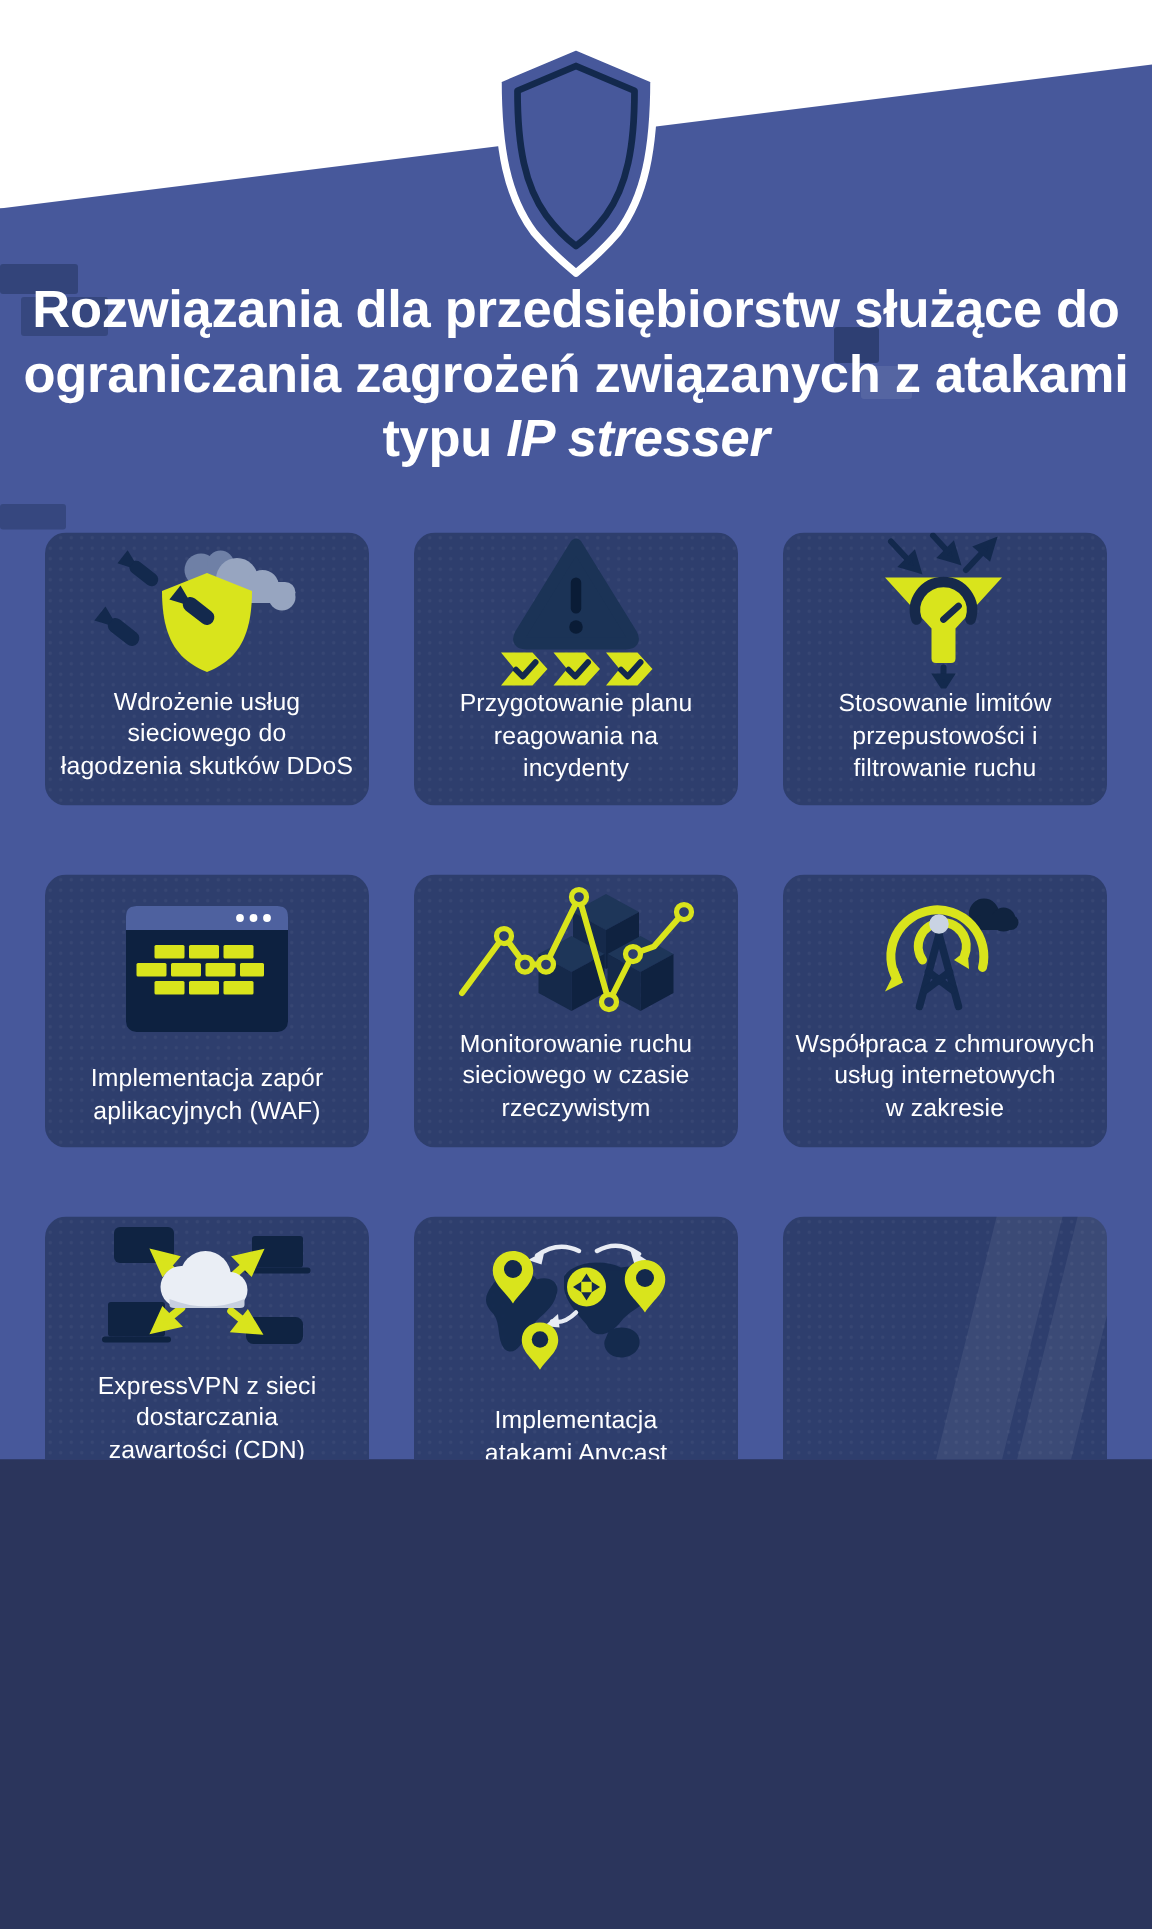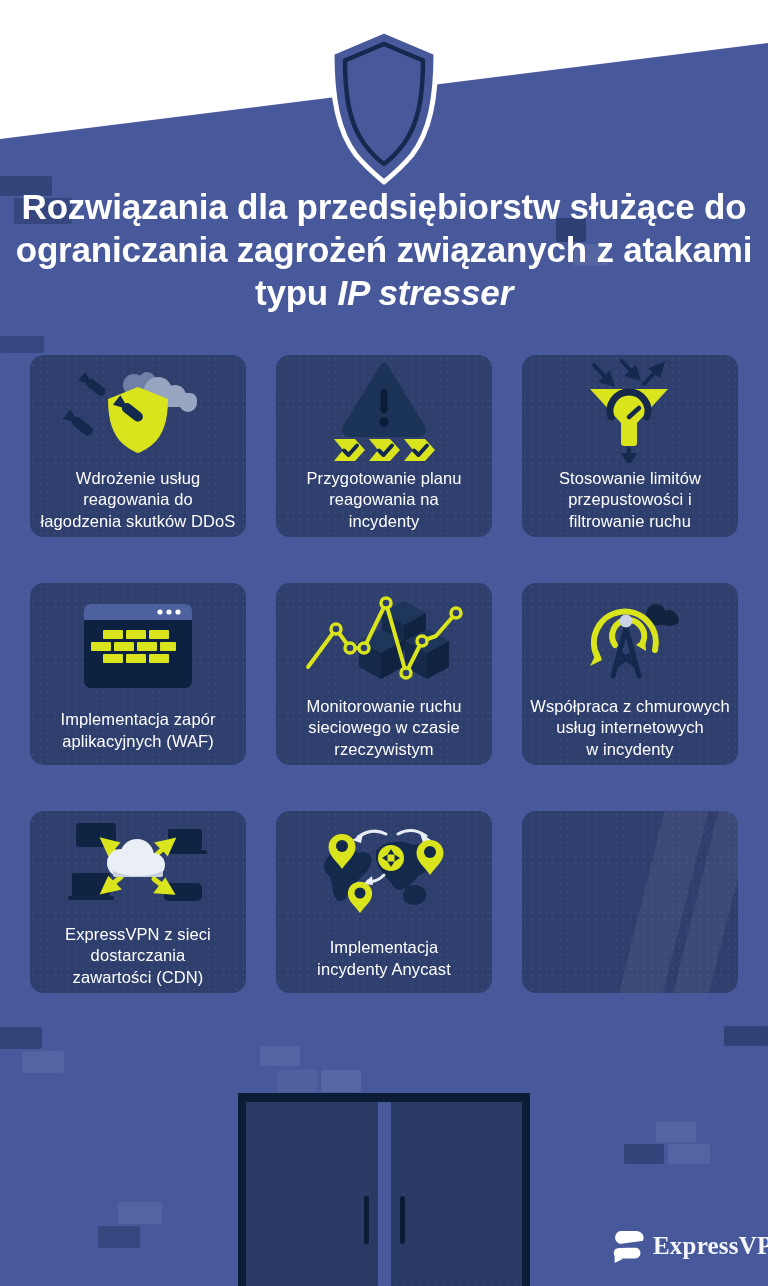--- a/index.html
+++ b/index.html
@@ -1,17 +1,17 @@
 <!DOCTYPE html>
 <html style="--bg: #47589B; --bg-white: #FFFFFF; --card: #2E3E6D; --navy: #13294D; --deep: #0A1C36; --lime: #D9E41C; --text: #FFFFFF;"><head>
 <meta charset="utf-8">
 <style>
   html,body{margin:0;padding:0;background:#2b355c;}
   .page{
-    position:relative;width:768px;height:1286px;overflow:hidden;
+    position:relative;width:768px;height:973px;overflow:hidden;
     background:var(--bg,#47589B);
     font-family:"Liberation Sans","DejaVu Sans",sans-serif;
     -webkit-font-smoothing:antialiased;
   }
   .top-wedge{
     position:absolute;left:0;top:0;width:768px;height:140px;
     background:var(--bg-white,#FFFFFF);
     clip-path:polygon(0 0,768px 0,768px 43px,0 139px);
   }
   .brick{position:absolute;border-radius:2px;}
@@ -27,21 +27,21 @@
     column-gap:30px;row-gap:46px;}
   .card{
     position:relative;border-radius:14px;background:var(--card,#2E3E6D);
     background-image:radial-gradient(rgba(255,255,255,0.045) 1px,transparent 1.4px);
     background-size:7px 7px;
     display:flex;flex-direction:column;align-items:center;overflow:hidden;
   }
   .icon-wrap{flex:1;display:flex;align-items:center;justify-content:center;width:100%;}
   .label{
     color:var(--text,#FFFFFF);font-size:16.5px;line-height:21.5px;text-align:center;
-    padding-bottom:5px;font-weight:400;letter-spacing:0.1px;
+    padding-bottom:15px;font-weight:400;letter-spacing:0.1px;
   }
   .label .line{display:block;}
   .card.tight .label{padding-bottom:13px;}
   .stripe{position:absolute;top:-12px;height:220px;background:rgba(255,255,255,0.065);transform:skewX(-14deg);}
   .door{
     position:absolute;left:238px;top:1093px;width:292px;height:200px;
     background:var(--deep,#0A1C36);
     box-sizing:border-box;padding:9px 8px 0 8px;
     display:flex;
   }
@@ -128,21 +128,21 @@
           </g>
           <path d="M76,24 L106,36 C106,58 101,72 91,81 C85,86 80,88.5 76,90 C72,88.5 67,86 61,81 C51,72 46,58 46,36 Z" fill="#D9E41C"></path>
           <g fill="#13294D" transform="translate(64,38) rotate(38)">
             <rect x="0" y="0" width="24" height="10" rx="5"></rect>
               <path d="M-8,-1 L1,2.5 L1,7.5 L-8,11 Z"></path>
           </g>
         </svg>
       </div>
       <div class="label">
         <span class="line">Wdrożenie usług</span>
-          <span class="line">reagowania do</span>
+          <span class="line">sieciowego do</span>
           <span class="line">łagodzenia skutków DDoS</span>
       </div>
     </div>
 
     <div class="card">
       <div class="icon-wrap">
         <svg width="104" height="104" viewBox="0 0 104 104">
           <path d="M52,8 L89,68 Q92,74 85,74 L19,74 Q12,74 15,68 Z" fill="#1B3356" stroke="#1B3356" stroke-width="8" stroke-linejoin="round"></path>
           <rect x="48.5" y="30" width="7" height="24" rx="3.5" fill="#0A1C36"></rect>
           <circle cx="52" cy="63" r="4.5" fill="#0A1C36"></circle>
@@ -282,21 +282,21 @@
               <line x1="54" y1="30" x2="67" y2="78"></line>
             <line x1="47" y1="55" x2="63" y2="67"></line>
               <line x1="61" y1="55" x2="45" y2="67"></line>
           </g>
           <circle cx="54" cy="23" r="6.5" fill="#C9D3E3"></circle>
         </svg>
       </div>
       <div class="label">
         <span class="line">Współpraca z chmurowych</span>
           <span class="line">usług internetowych</span>
-          <span class="line">w incydenty</span>
+          <span class="line">w zakresie</span>
       </div>
     </div>
 
     <div class="card">
       <div class="icon-wrap">
         <svg width="140" height="96" viewBox="0 0 140 96">
           <g fill="#0F2342">
             <rect x="8" y="4" width="40" height="24" rx="4"></rect>
             <rect x="100" y="10" width="34" height="21" rx="2"></rect>
               <rect x="95" y="31" width="44" height="4" rx="2"></rect>
@@ -366,21 +366,21 @@
             <circle cx="120" cy="27" r="6" fill="#13294C"></circle>
           </g>
           <g>
             <path transform="translate(50,72) scale(0.9)" d="M0,-17 C8,-17 13.5,-11 13.5,-4 C13.5,5 5,10 0,18 C-5,10 -13.5,5 -13.5,-4 C-13.5,-11 -8,-17 0,-17 Z" fill="#D9E41C"></path>
             <circle cx="50" cy="68" r="5.5" fill="#13294C"></circle>
           </g>
         </svg>
       </div>
       <div class="label">
         <span class="line">Implementacja</span>
-          <span class="line">incydenty Anycast</span>
+          <span class="line">atakami Anycast</span>
       </div>
     </div>
 
     <div class="card">
       <div class="stripe" style="left:118px;width:44px;"></div>
       <div class="stripe" style="left:172px;width:36px;"></div>
     </div>
   </div>
 
   <div class="door">

